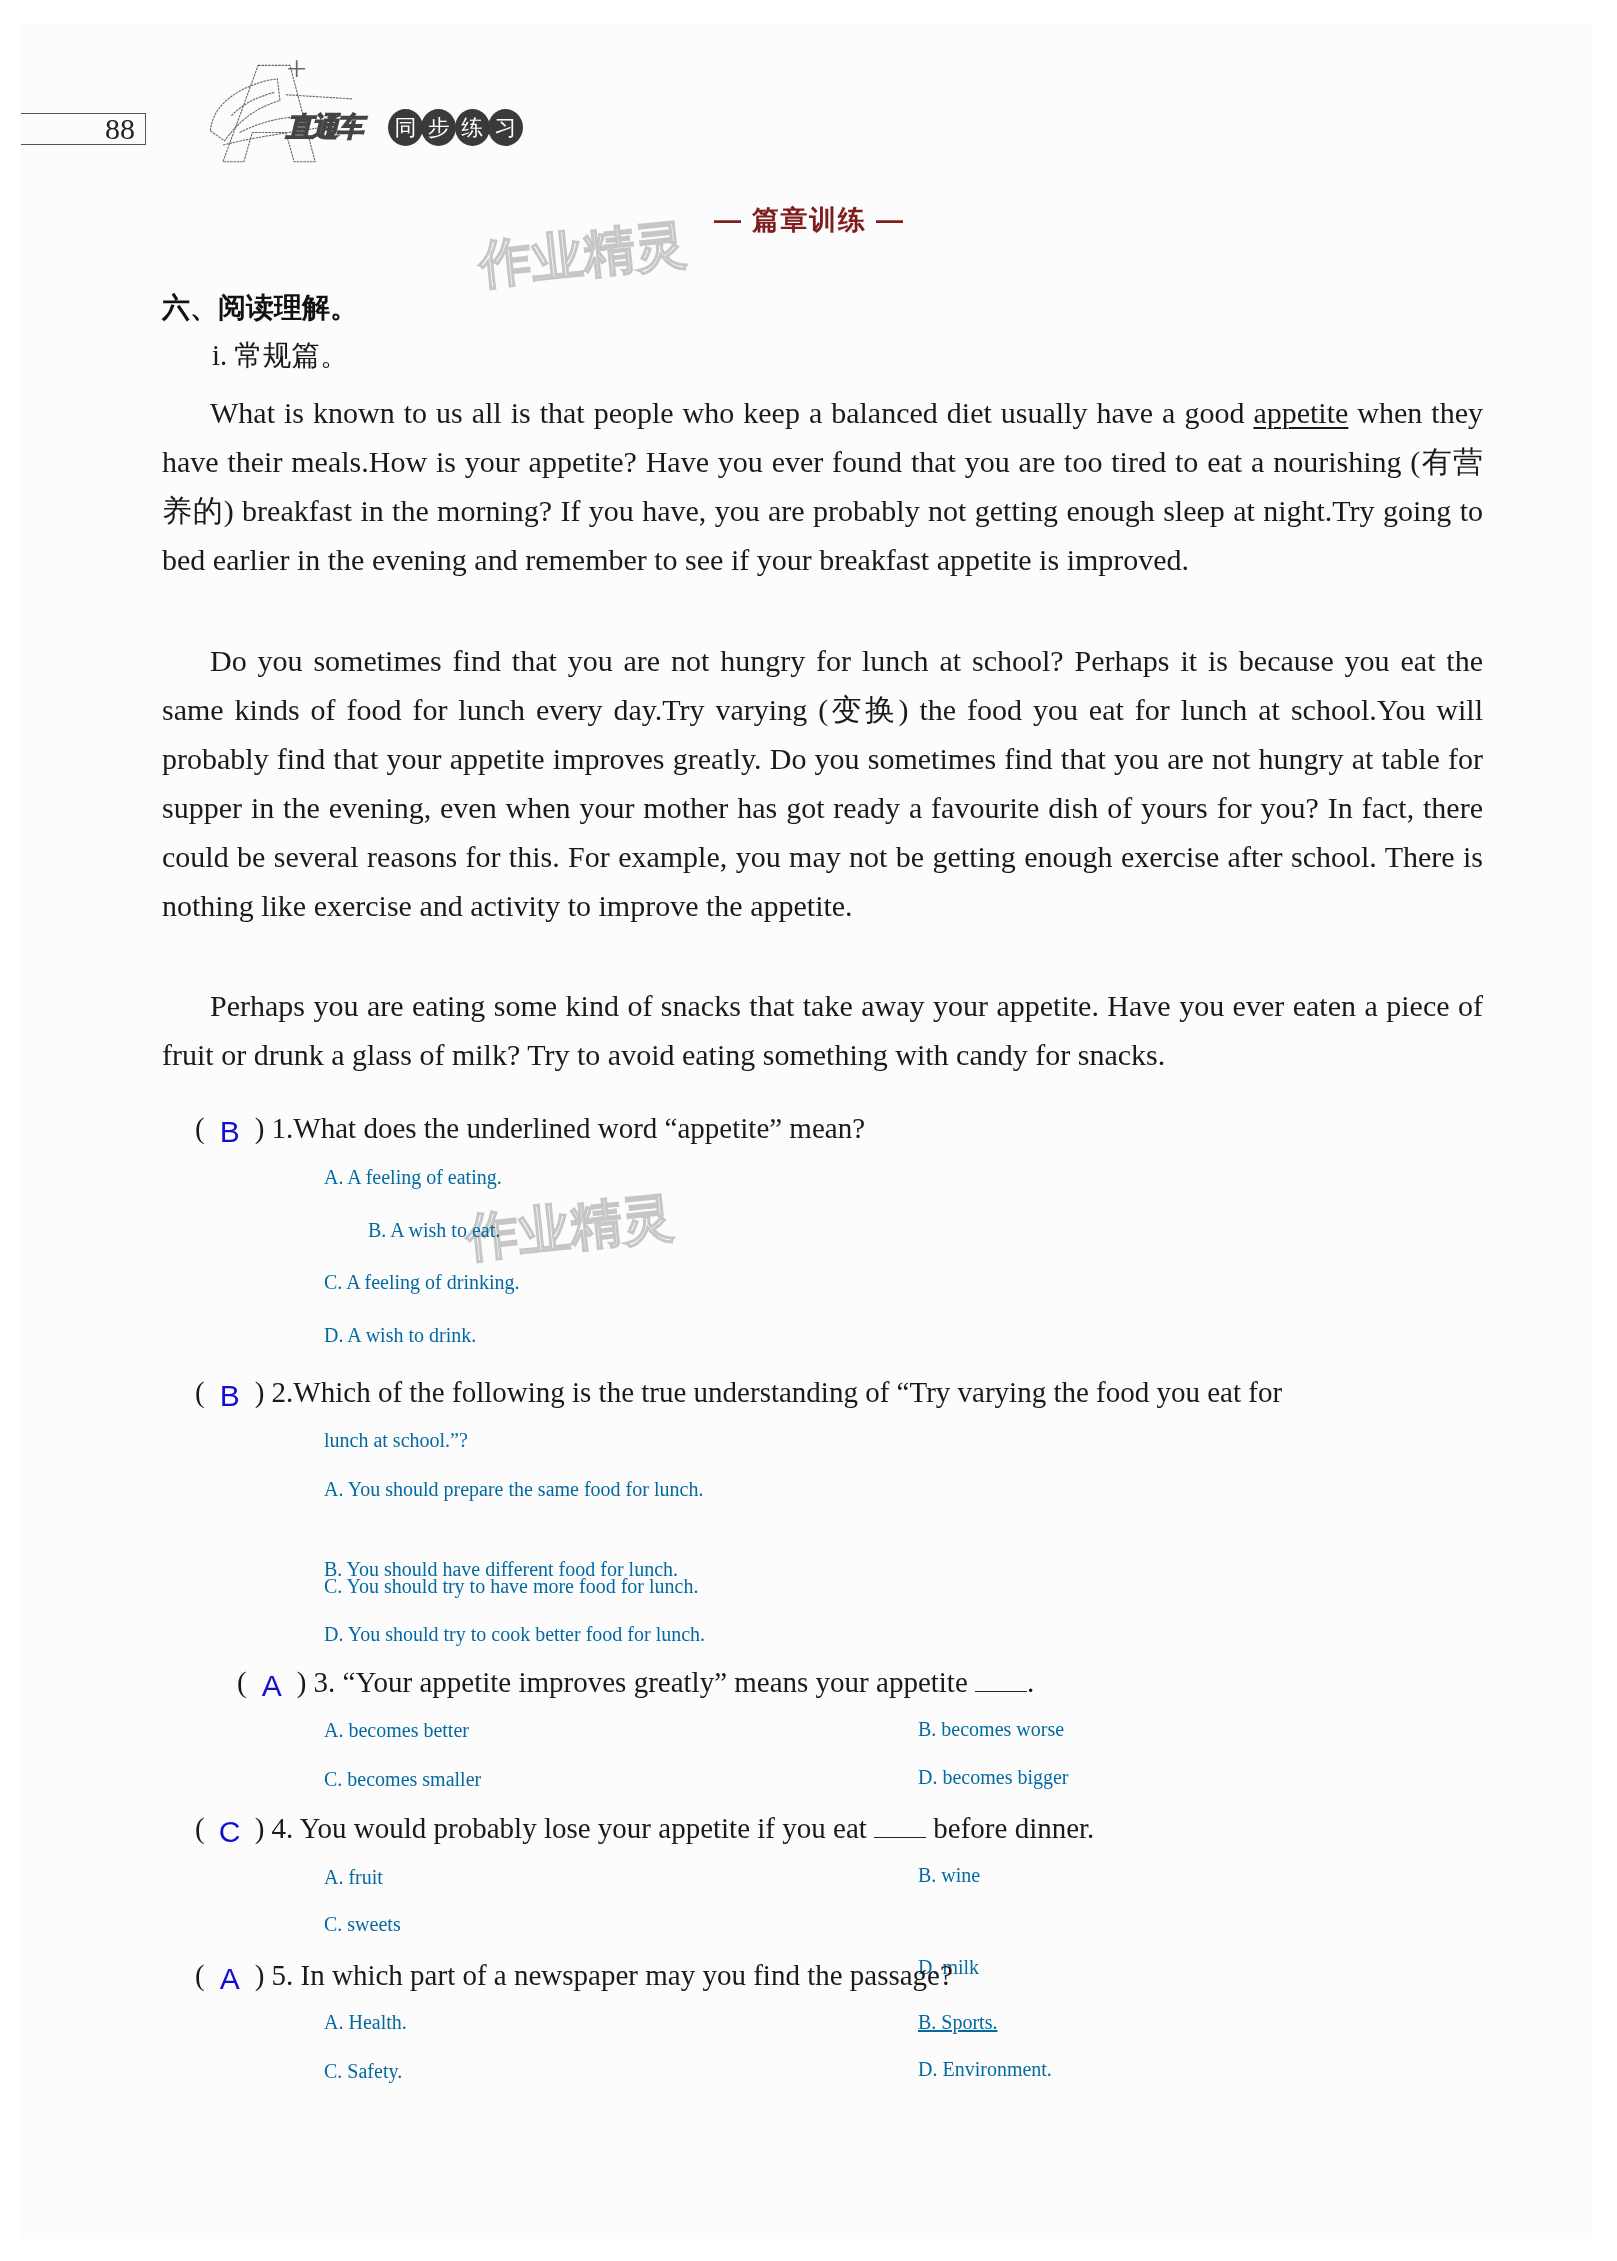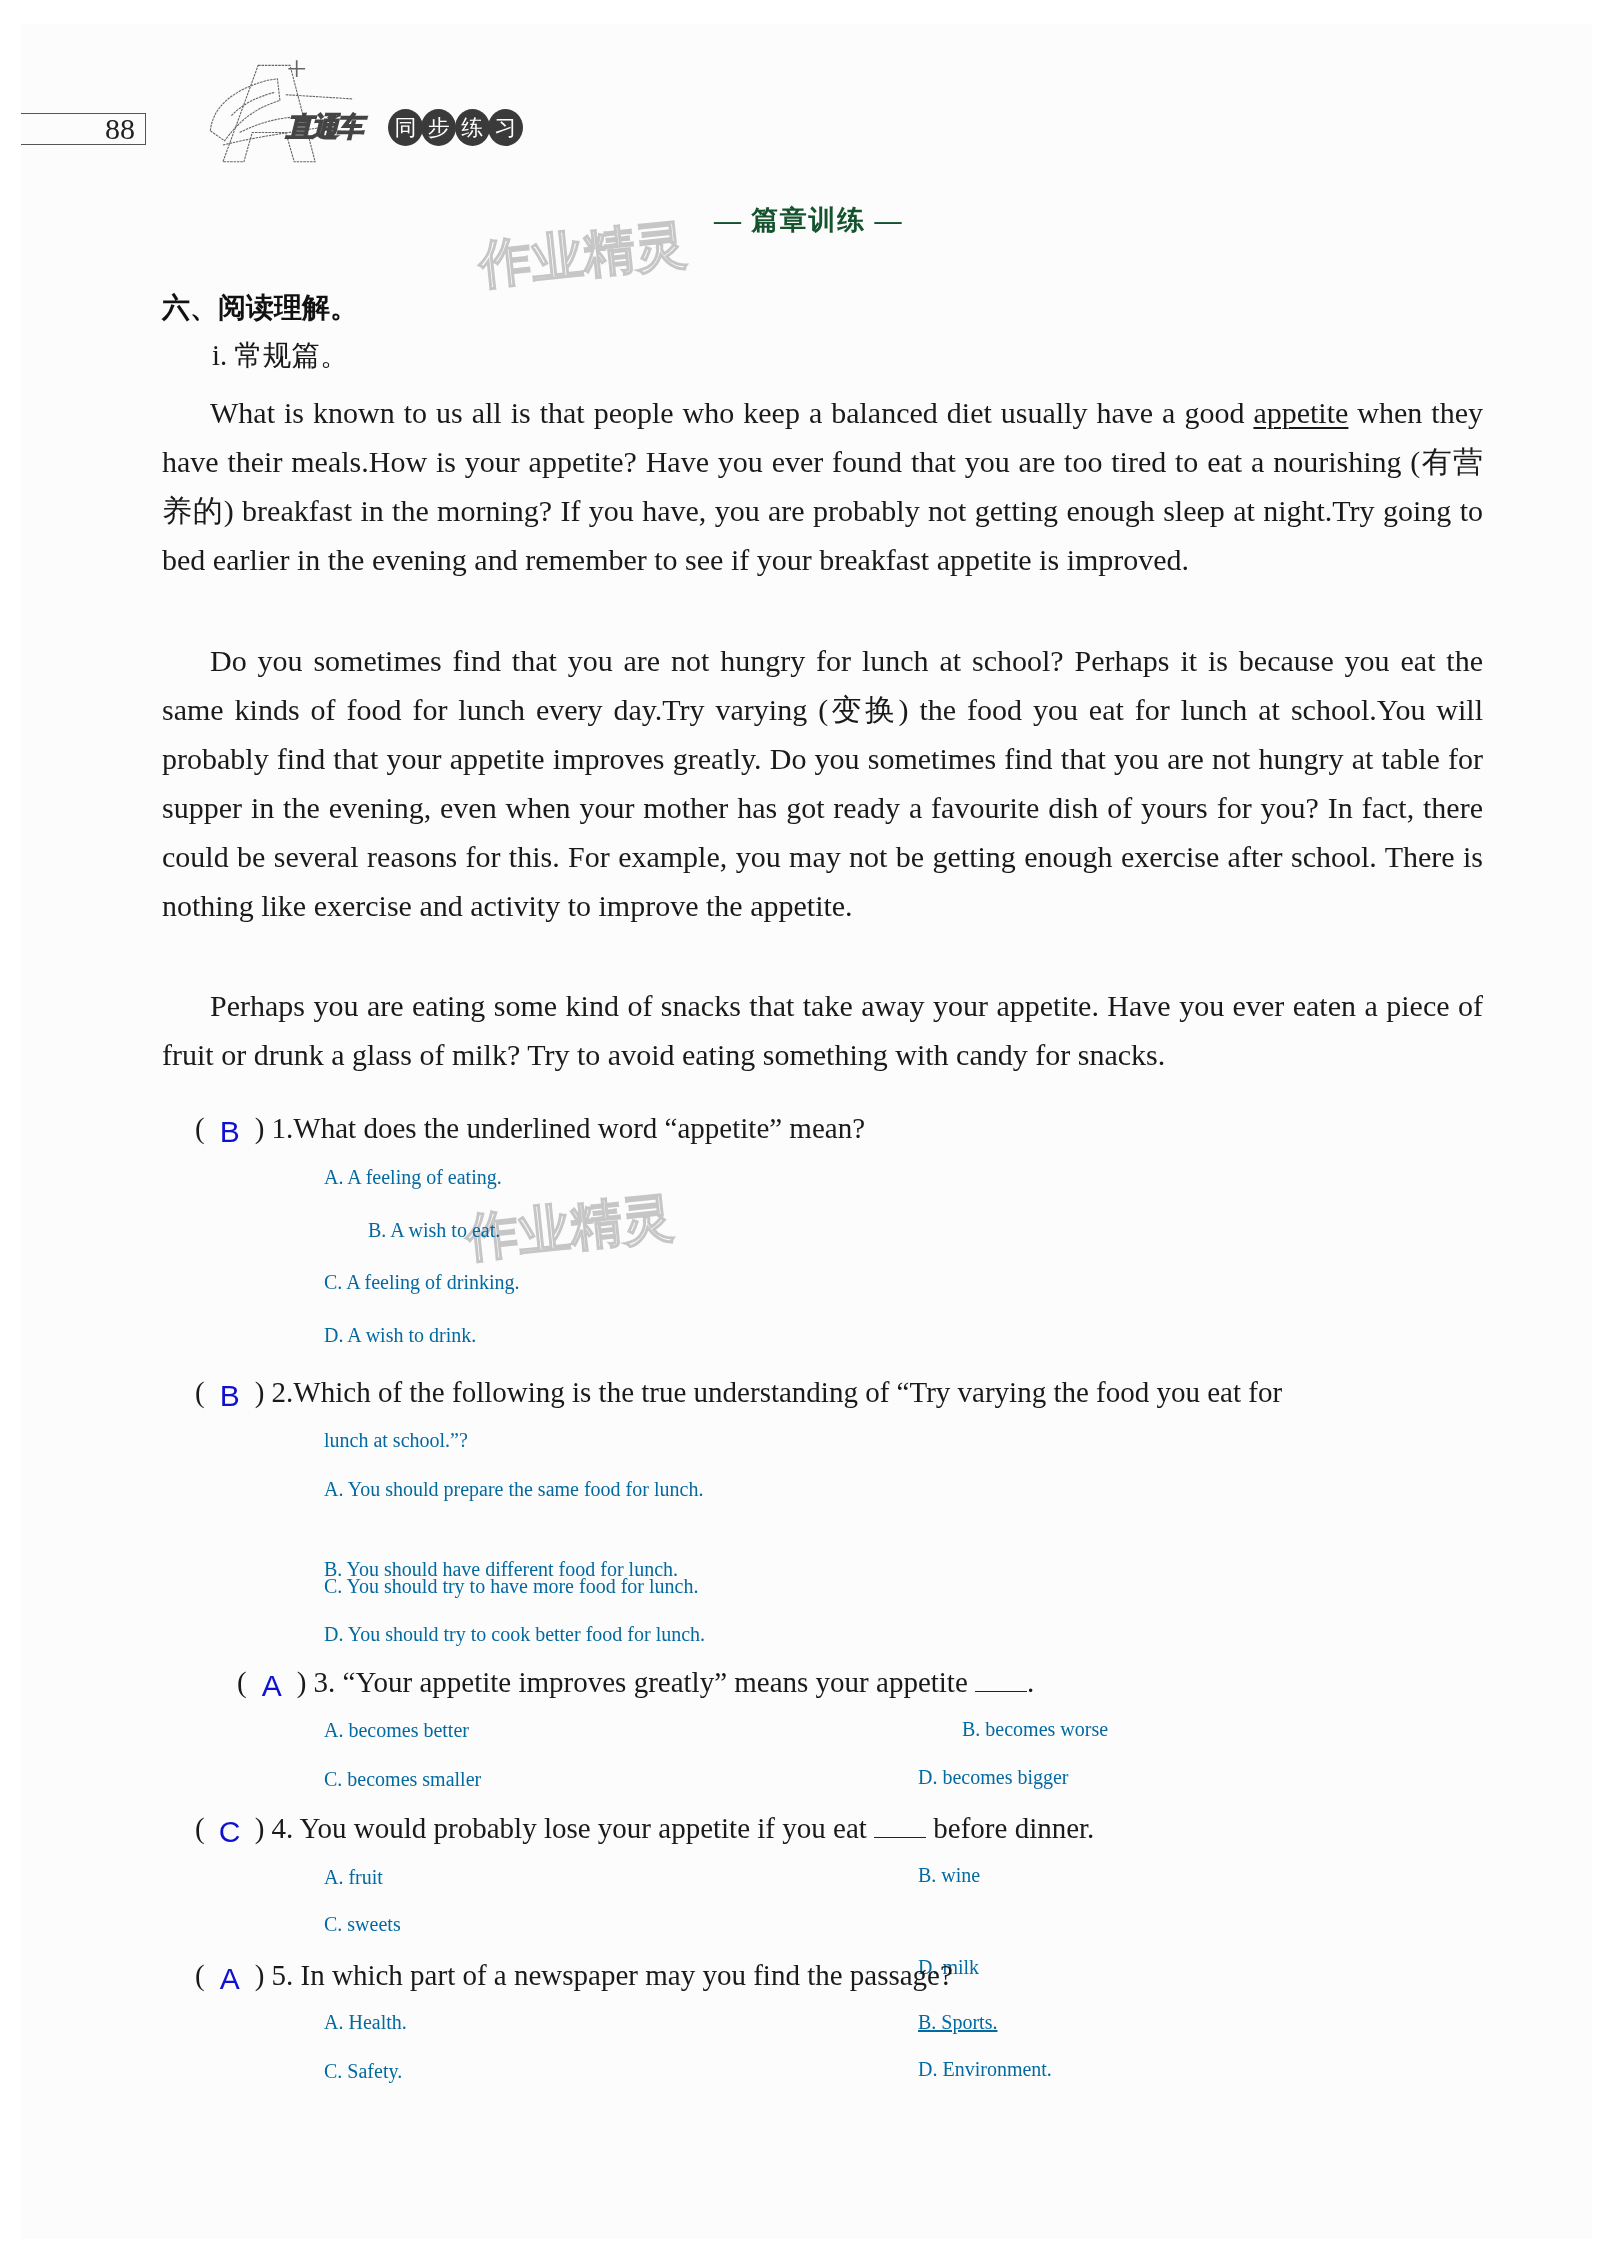--- a/index.html
+++ b/index.html
@@ -14,22 +14,22 @@
   .logo { position: absolute; left: 206px; top: 57px; width: 168px; height: 109px; }
   .logo-text { position: absolute; left: 286px; top: 109px; font-family: "DejaVu Sans", sans-serif;
                font-size: 27px; font-weight: bold; font-style: italic; color: #fff;
                -webkit-text-stroke: 1.3px #444; letter-spacing: -1.7px; }
   .badge-row { position: absolute; left: 388px; top: 109px; display: flex; gap: 0; }
   .badge { width: 35px; height: 37px; border-radius: 50%; background: #3a3a3a; color: #fff;
            font-family: "DejaVu Sans", sans-serif; font-size: 22px; line-height: 37px; text-align: center;
            margin-right: -1.7px; }
 
   
-  .sec-title { position: absolute; left: 714px; top: 202px; font-family: Liberation Serif, serif;
-               font-size: 27px; font-weight: bold; color: #14532d; letter-spacing: 1.7px; }
+  .sec-title { position: absolute; left: 714px; top: 202px; font-family: Liberation Sans, sans-serif;
+               font-size: 27px; font-weight: bold; color: #7f1d1d; letter-spacing: 1.7px; }
   .watermark { position: absolute; font-family: "DejaVu Sans", sans-serif; font-weight: bold;
                color: transparent; -webkit-text-stroke: 1.3px #9a9a9a; opacity: 0.55; transform: rotate(-6deg); }
   .heading { position: absolute; left: 162px; top: 289px; font-family: "DejaVu Sans", sans-serif;
              font-size: 28px; font-weight: bold; color: #111; }
   .subheading { position: absolute; left: 212px; top: 336px; font-size: 28.6px; color: #1a1a1a; }
 
   
   .passage { position: absolute; left: 162px; width: 1321px; font-size: 30px; line-height: 49px;
              text-align: justify; text-indent: 48px; color: #1a1a1a; }
   .passage u { text-decoration: underline; text-underline-offset: 4.2px; text-decoration-thickness: 1.7px; }
@@ -105,21 +105,21 @@
 <div class="opt" style="left:324px; top:1472px;">A. You should prepare the same food for lunch.</div>
 <div class="opt" style="left:324px; top:1520px;margin-top:32px;">B. You should have different food for lunch.</div>
 <div class="opt" style="left:324px; top:1569px;">C. You should try to have more food for lunch.</div>
 <div class="opt" style="left:324px; top:1617px;">D. You should try to cook better food for lunch.</div>
 
 <div class="q" style="top:1665px;margin-left:42px;">
   <span class="paren">(</span><span class="ans">A</span><span class="paren">)</span>
   <span>3. “Your appetite improves greatly” means your appetite </span><span class="blank"></span><span>.</span>
 </div>
 <div class="opt" style="left:324px; top:1713px;">A. becomes better</div>
-<div class="opt" style="left:962px; top:1712px;">B. becomes worse</div>
+<div class="opt" style="left:918px; top:1712px;">B. becomes worse</div>
 <div class="opt" style="left:324px; top:1762px;">C. becomes smaller</div>
 <div class="opt" style="left:918px; top:1760px;">D. becomes bigger</div>
 
 <div class="q" style="top:1811px;">
   <span class="paren">(</span><span class="ans">C</span><span class="paren">)</span>
   <span>4. You would probably lose your appetite if you eat </span><span class="blank"></span><span> before dinner.</span>
 </div>
 <div class="opt" style="left:324px; top:1860px;">A. fruit</div>
 <div class="opt" style="left:918px; top:1858px;">B. wine</div>
 <div class="opt" style="left:324px; top:1907px;">C. sweets</div>

